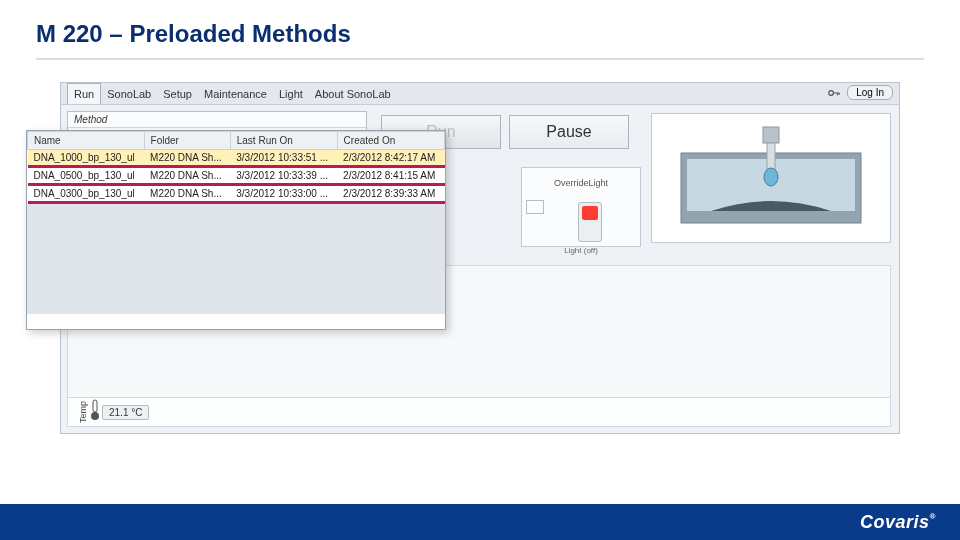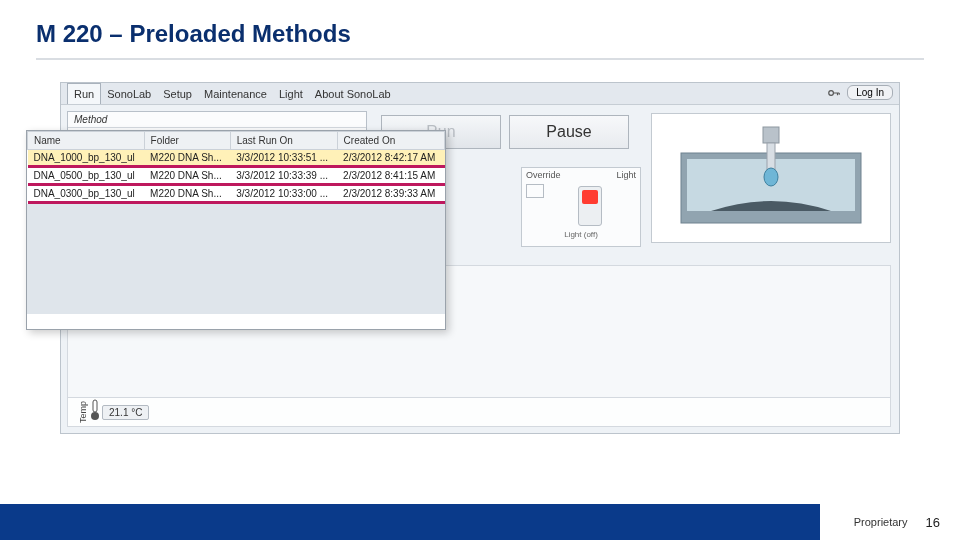--- a/index.html
+++ b/index.html
@@ -21,21 +21,21 @@
   .method-panel .plabel { font-size: 10px; color: #333; padding: 2px 6px; border-bottom: 1px solid #d3d8de; font-style: italic; }
 
   .run-btn, .pause-btn { position: absolute; top: 10px; width: 120px; height: 34px; font-size: 16px; border: 1px solid #aeb5bd; background: linear-gradient(#f5f7f9,#e1e5ea); color: #6a6f76; display: flex; align-items: center; justify-content: center; }
   .run-btn { left: 320px; color: #b9bec4; }
   .pause-btn { left: 448px; color: #333; background: linear-gradient(#f7f8fa,#e8ebef); }
 
   .instrument-pane { position: absolute; right: 8px; top: 8px; width: 240px; height: 130px; background: #fff; border: 1px solid #c3cad1; display:flex; align-items:center; justify-content:center; }
   .instrument-pane svg { width: 200px; height: 110px; }
 
   .control-box { position:absolute; left: 460px; top: 62px; width: 120px; height: 80px; background:#fbfcfd; border:1px solid #c3cad1; font-size:9px; color:#555; }
-  .control-box .row { display:flex; justify-content:space-between; padding:2px 4px; }
+  .control-box .row { display:flex; justify-content:center; padding:2px 4px;margin-top:8px; }
   .control-box .sw { width:24px; height:40px; background:#eceff2; border:1px solid #b5bcc4; margin:2px auto; border-radius:3px; position:relative; }
   .control-box .sw::after { content:""; position:absolute; left:3px; right:3px; top:3px; height:14px; background:#ff3b30; border-radius:2px; }
   .control-box .lbl2 { text-align:center; font-size:8px; color:#666; }
 
   .mid-strip { position:absolute; left: 6px; top: 160px; right: 8px; height: 146px; background: #f6f8fa; border:1px solid #d4d9df; }
   .temp-strip { position:absolute; left:6px; bottom:6px; right:8px; height:30px; background:#fdfefe; border:1px solid #d4d9df; display:flex; align-items:center; gap:0; padding-left:10px; }
   .temp-strip .vlab { writing-mode: vertical-rl; transform: rotate(180deg); font-size:9px; color:#444; }
   .temp-strip .badge { font-size:10px; padding:1px 6px; border:1px solid #b3bac2; background:#eef1f4; color:#333; border-radius:2px; }
 
   
@@ -155,17 +155,13 @@
             <td>2/3/2012 8:39:33 AM</td>
         </tr>
       </tbody>
     </table>
     <div class="fill"></div>
   </div>
 
   <div class="footer">
     <div class="logo"><span>Covaris</span><sup>®</sup></div>
   </div>
-  <div class="foot-white">
-    <span class="proprietary">Proprietary</span>
-    <span class="pagen">16</span>
-  </div>
 </div>
 
 </body></html>

